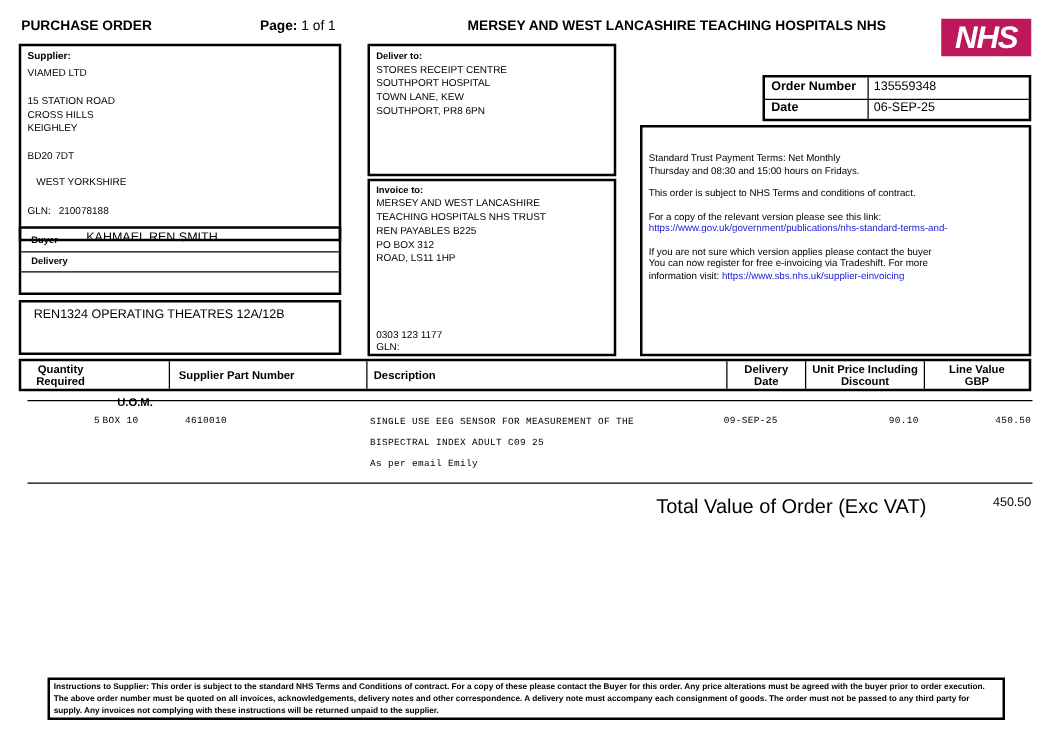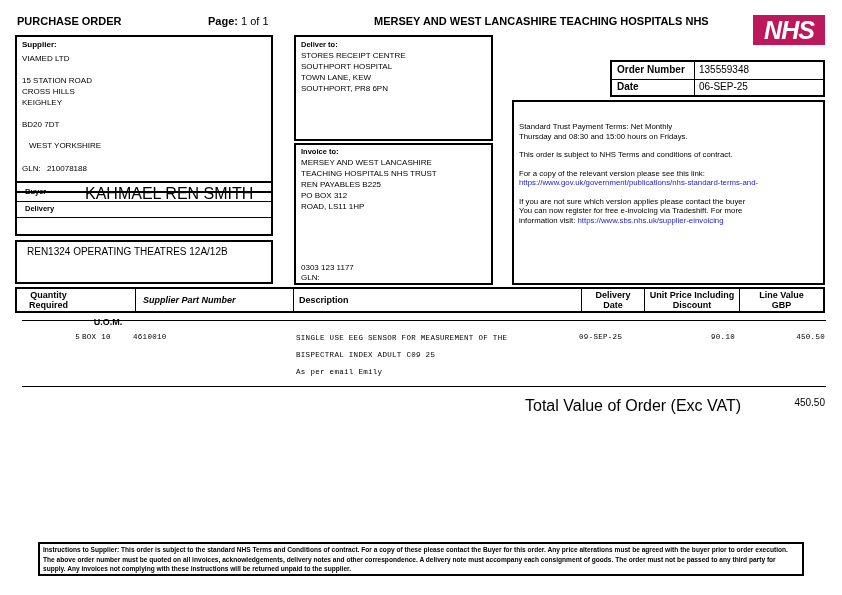--- a/index.html
+++ b/index.html
@@ -38,21 +38,21 @@
   <div class="abs t8" style="left:5px;top:82px;">BD20 7DT</div>
   <div class="abs t8" style="left:5px;top:126px;">
     <span>GLN:</span>
     <span style="margin-left:4px;">210078188</span>
   </div>
 </div>
 
 <div class="box" style="left:15px;top:181px;width:258px;height:55px;text-align:right;">
   <div class="abs" style="left:0;right:0;top:0;height:18px;border-bottom:1px solid #000;">
     <span class="abs b" style="left:8px;top:4px;font-size:7.5px;">Buyer</span>
-    <span class="abs" style="left:68px;top:2px;font-size:16px;">KAHMAEL REN SMITH</span>
+    <span class="abs" style="left:52px;top:2px;font-size:10px;">KAHMAEL REN SMITH</span>
   </div>
   <div class="abs" style="left:0;right:0;top:18px;height:16px;border-bottom:1px solid #000;">
     <span class="abs b" style="left:8px;top:3px;font-size:7.5px;">Delivery</span>
     <span class="abs" style="left:52px;top:2px;font-size:10px;"></span>
   </div>
 </div>
 
 <div class="box" style="left:15px;top:240px;width:258px;height:44px;">
   <div class="abs" style="left:10px;top:4px;font-size:10px;">REN1324 OPERATING THEATRES 12A/12B</div>
 </div>
@@ -104,33 +104,33 @@
     <div style="height:9px;"></div>
     <div>If you are not sure which version applies please contact the buyer</div>
     <div>You can now register for free e-invoicing via Tradeshift. For more</div>
     <div><span>information visit: </span><a class="link">https://www.sbs.nhs.uk/supplier-einvoicing</a></div>
   </div>
 </div>
 
 <div class="box" style="left:15px;top:287px;width:810px;height:26px;">
   <div class="hdrcell" style="left:0;width:63px;">Quantity Required</div>
   <div class="hdrcell" style="left:63px;width:55px;margin-top:33px;">U.O.M.</div>
-  <div class="hdrcell" style="left:118px;width:158px;justify-content:flex-start;padding-left:7px;font-style:italic;">Supplier Part Number</div>
+  <div class="hdrcell" style="left:118px;width:158px;justify-content:flex-start;padding-left:7px;">Supplier Part Number</div>
   <div class="hdrcell" style="left:276px;width:288px;justify-content:flex-start;padding-left:5px;">Description</div>
   <div class="hdrcell" style="left:564px;width:63px;padding:0 12px;">Delivery Date</div>
   <div class="hdrcell" style="left:627px;width:95px;padding:0 4px;">Unit Price Including Discount</div>
   <div class="hdrcell" style="left:722px;width:84px;padding:0 14px;">Line Value GBP</div>
 </div>
 
 <div class="abs" style="left:22px;top:320px;width:804px;border-top:1px solid #000;"></div>
 
 <div class="abs" style="left:0;top:333px;width:842px;height:50px;">
   <div class="abs mono" style="left:60px;top:0;width:20px;text-align:right;">5</div>
   <div class="abs mono" style="left:82px;top:0;">BOX 10</div>
-  <div class="abs mono" style="left:133px;top:0;">4610010</div>
+  <div class="abs mono" style="left:148px;top:0;">4610010</div>
   <div class="abs mono" style="left:296px;top:1px;">SINGLE USE EEG SENSOR FOR MEASUREMENT OF THE</div>
   <div class="abs mono" style="left:296px;top:18px;">BISPECTRAL INDEX ADULT C09 25</div>
   <div class="abs mono" style="left:296px;top:35px;">As per email Emily</div>
   <div class="abs mono" style="left:579px;top:0;">09-SEP-25</div>
   <div class="abs mono" style="left:680px;top:0;width:55px;text-align:right;">90.10</div>
   <div class="abs mono" style="left:770px;top:0;width:55px;text-align:right;">450.50</div>
 </div>
 
 <div class="abs" style="left:22px;top:386px;width:804px;border-top:1px solid #000;"></div>
 <div class="abs" style="left:525px;top:397px;font-size:16px;">Total Value of Order (Exc VAT)</div>

